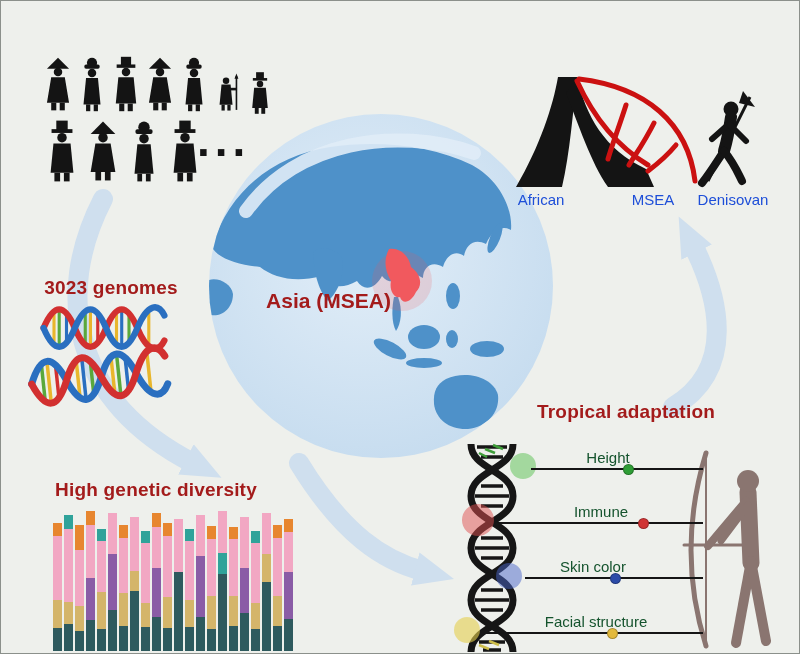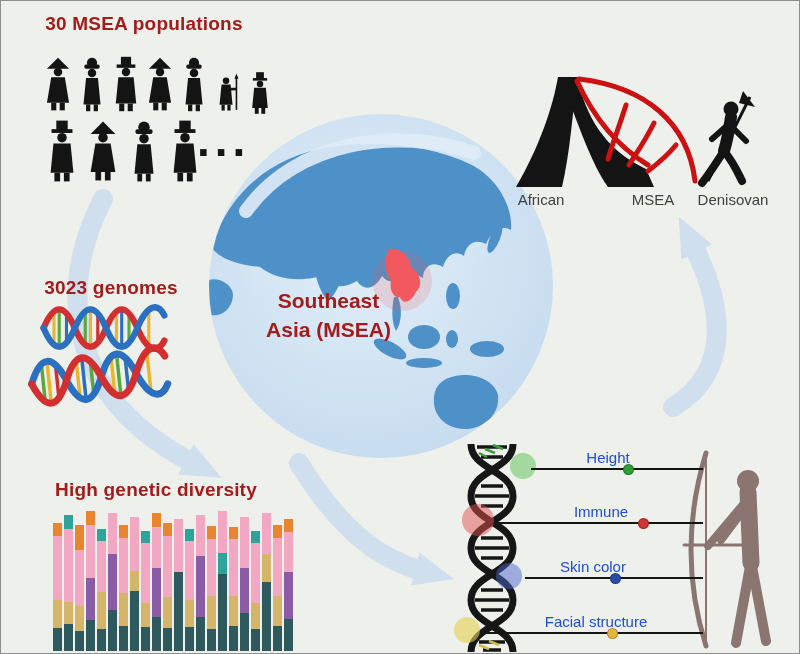--- a/index.html
+++ b/index.html
@@ -9,25 +9,25 @@
   .heading{position:absolute;color:var(--heading,#a31b1b);font-weight:bold;
            font-size:19px;text-align:center;z-index:6;letter-spacing:.2px}
   svg.gfx{position:absolute;z-index:4;overflow:visible}
   #globe-svg{z-index:1}
   #arrows-svg{position:absolute;left:0;top:0;z-index:2}
   #globe-label{position:absolute;left:240px;top:286px;width:175px;text-align:center;
                color:var(--heading,#a31b1b);font-weight:bold;font-size:21px;line-height:1.38;z-index:6}
   #ellipsis{position:absolute;left:196px;top:112px;font-weight:bold;font-size:46px;
             color:#141414;letter-spacing:5px;z-index:5}
   .pfig{fill:#141414}
-  .tree-label{position:absolute;font-size:15px;color:#404040;text-align:center;z-index:6}
+  .tree-label{position:absolute;font-size:15px;color:#1d4ed8;text-align:center;z-index:6}
   .trait{position:absolute;height:26px;z-index:6}
   .trait .line{position:absolute;left:0;right:0;bottom:0;height:2px;background:#151515}
   .trait .lbl{position:absolute;bottom:4px;transform:translateX(-50%);font-size:15px;
-              color:#1d4ed8;white-space:nowrap}
+              color:#14532d;white-space:nowrap}
   .trait .dot{position:absolute;bottom:-5px;width:11px;height:11px;border-radius:50%;
               border:1px solid rgba(0,0,0,.25)}
   .t0{left:530px;top:443px;width:172px}.t0 .lbl{left:77px}.t0 .dot{left:92px}
   .t1{left:497px;top:497px;width:205px}.t1 .lbl{left:103px}.t1 .dot{left:140px}
   .t2{left:524px;top:552px;width:178px}.t2 .lbl{left:68px}.t2 .dot{left:85px}
   .t3{left:483px;top:607px;width:219px}.t3 .lbl{left:112px}.t3 .dot{left:123px}
   #adm-chart{position:absolute;left:52px;top:505px;width:242px;height:145px;
              display:flex;align-items:flex-end;gap:2px;z-index:4}
   .adm-bar{width:9px;display:flex;flex-direction:column-reverse;flex:0 0 9px}
   .adm-bar div{width:100%}
@@ -113,21 +113,20 @@
     <defs>
       <marker id="ah" markerUnits="userSpaceOnUse" markerWidth="46" markerHeight="46" refX="8" refY="23" orient="auto">
         <path d="M0,6 L40,23 L0,40 Z" style="fill:var(--arrow,#cfdfee)"></path>
       </marker>
     </defs>
     <path d="M 102,198 C 52,295 72,400 192,462" fill="none" style="stroke:var(--arrow,#cfdfee)" stroke-width="20" stroke-linecap="round" marker-end="url(#ah)"></path>
     <path d="M 298,462 C 342,534 383,560 422,570" fill="none" style="stroke:var(--arrow,#cfdfee)" stroke-width="20" stroke-linecap="round" marker-end="url(#ah)"></path>
     <path d="M 672,406 C 736,368 718,296 692,244" fill="none" style="stroke:var(--arrow,#cfdfee)" stroke-width="20" stroke-linecap="round" marker-end="url(#ah)"></path>
   </svg>
 
-  <div class="heading" style="left:28px;top:12px;width:230px">30 MSEA populations</div>
 
   <svg class="gfx" style="left:40px;top:48px" width="240" height="72" viewBox="0 0 240 72">
     <use href="#pf-a" x="0" y="2" width="34" height="66"></use>
     <use href="#pf-b" x="34" y="2" width="34" height="66"></use>
     <use href="#pf-c" x="68" y="2" width="34" height="66"></use>
     <use href="#pf-a" x="102" y="2" width="34" height="66"></use>
     <use href="#pf-b" x="136" y="2" width="34" height="66"></use>
     <use href="#pf-d" x="174" y="20" width="26" height="48"></use>
     <use href="#pf-c" x="206" y="20" width="26" height="48"></use>
   </svg>
@@ -167,21 +166,20 @@
     <line x1="54" y1="9" x2="54" y2="39" stroke="#5aa83c" stroke-width="3"></line>
     <line x1="72" y1="9" x2="72" y2="39" stroke="#e8b62c" stroke-width="3"></line>
     <line x1="77" y1="6" x2="77" y2="42" stroke="#5aa83c" stroke-width="3"></line>
     <line x1="84" y1="9" x2="84" y2="39" stroke="#2a6fc0" stroke-width="3"></line>
     <line x1="103" y1="9" x2="103" y2="39" stroke="#e8b62c" stroke-width="3"></line>
     <path d="M 2,24 C 12,0 22,0 32,24 C 42,48 52,48 62,24 C 72,0 82,0 92,24 C 102,48 112,48 118,36" fill="none" stroke="#2a6fc0" stroke-width="6" stroke-linecap="round"></path>
     <path d="M 2,24 C 12,48 22,48 32,24 C 42,0 52,0 62,24 C 72,48 82,48 92,24 C 102,0 112,0 118,12" fill="none" stroke="#d23030" stroke-width="6" stroke-linecap="round"></path>
   </svg>
 
   <div id="globe-label">
-    <div>Southeast</div>
     <div>Asia (MSEA)</div>
   </div>
 
 
   <svg class="gfx" style="left:495px;top:60px" width="285" height="138" viewBox="0 0 285 138">
     <path d="M 62,16 C 57,45 44,85 20,126 L 66,126 C 74,92 77,50 81,16 Z" fill="#141414"></path>
     <path d="M 81,16 C 90,55 108,88 150,108 L 158,126 L 112,126 C 95,102 82,62 70,32 Z" fill="#141414"></path>
     <g fill="none" stroke="#cb1111" stroke-width="5" stroke-linecap="round">
       <path d="M 83,18 C 150,26 192,62 199,120"></path>
       <path d="M 81,20 C 97,55 119,84 152,104"></path>
@@ -198,20 +196,21 @@
       <path d="M 234,64 L 250,80" stroke="#141414" stroke-width="6" stroke-linecap="round"></path>
       <path d="M 228,90 C 220,102 214,112 206,122" stroke="#141414" stroke-width="8" stroke-linecap="round" fill="none"></path>
       <path d="M 228,90 C 238,102 242,112 246,120" stroke="#141414" stroke-width="8" stroke-linecap="round" fill="none"></path>
     </g>
   </svg>
 
   <div class="tree-label" style="left:498px;top:190px;width:84px">African</div>
   <div class="tree-label" style="left:610px;top:190px;width:84px">MSEA</div>
   <div class="tree-label" style="left:682px;top:190px;width:100px">Denisovan</div>
 
+  <div class="heading" style="left:520px;top:400px;width:210px">Tropical adaptation</div>
 
   <svg class="gfx" style="left:440px;top:438px" width="170" height="214" viewBox="0 0 170 214">
     <g stroke="#161616" stroke-width="3.5">
       <line x1="36" y1="8" x2="66" y2="8"></line>   
         <line x1="40" y1="18" x2="62" y2="18"></line>
       <line x1="40" y1="47" x2="62" y2="47"></line>  
         <line x1="34" y1="57" x2="68" y2="57"></line>
       <line x1="40" y1="67" x2="62" y2="67"></line>  
         <line x1="40" y1="99" x2="62" y2="99"></line>
       <line x1="34" y1="109" x2="68" y2="109"></line> 

